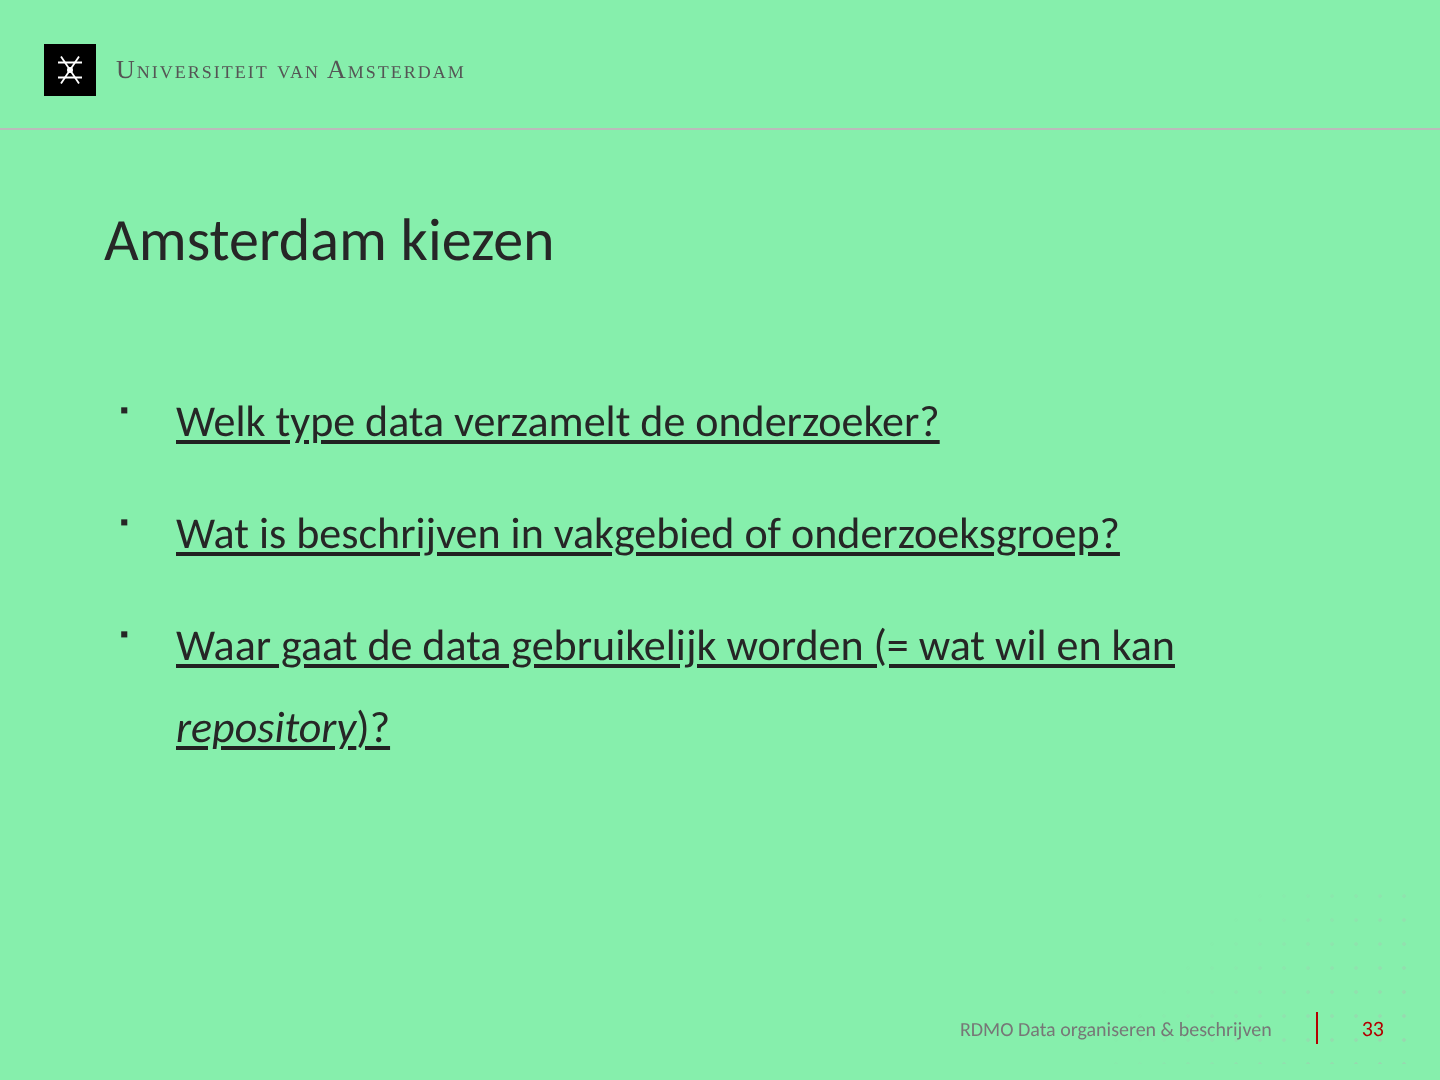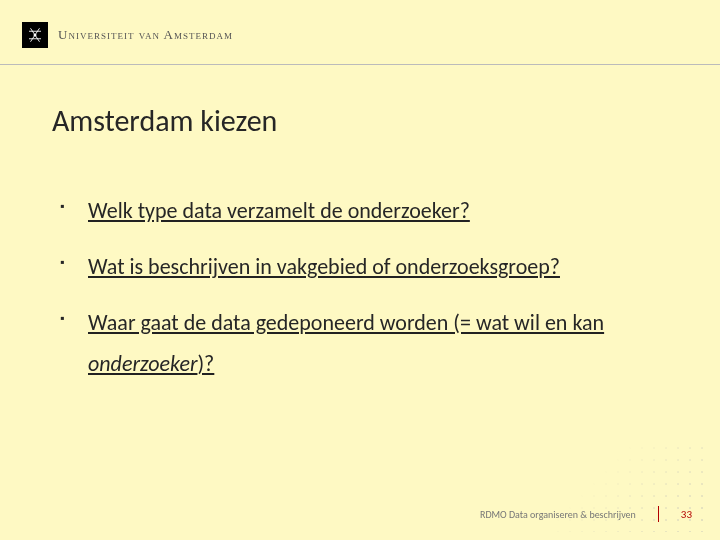--- a/index.html
+++ b/index.html
@@ -1,17 +1,17 @@
 <!DOCTYPE html>
 <html><head>
 <meta charset="utf-8">
 <style>
   * { margin: 0; padding: 0; box-sizing: border-box; }
   html, body { width: 720px; height: 540px; font-family: Calibri, "Segoe UI", Arial, sans-serif; background: #fff; color: #222; }
-  .slide { position: relative; width: 720px; height: 540px; background: #fef9c3; overflow: hidden; }
+  .slide { position: relative; width: 720px; height: 540px; background: #86efac; overflow: hidden; }
 
   
   .header { position: absolute; top: 22px; left: 22px; right: 22px; display: flex; align-items: center; gap: 10px; }
   .logo-box { width: 26px; height: 26px; background: #000; display: flex; align-items: center; justify-content: center; }
   .logo-box svg { width: 18px; height: 18px; }
   .uni-name { font-variant: small-caps; letter-spacing: 1px; color: #555; font-size: 13px; font-family: Georgia, "Times New Roman", serif; }
 
   .rule { position: absolute; top: 64px; left: 0; right: 0; height: 1px; background: #bbb; }
 
   
@@ -62,21 +62,21 @@
 
   <div class="bullets">
     <ul>
       <li>
         <span>Welk type data verzamelt de onderzoeker?</span>
       </li>
       <li>
         <span>Wat is beschrijven in vakgebied of onderzoeksgroep?</span>
       </li>
       <li>
-        <span>Waar gaat de data gedeponeerd worden (= wat wil en kan </span><span class="italic">onderzoeker</span><span>)?</span>
+        <span>Waar gaat de data gebruikelijk worden (= wat wil en kan </span><span class="italic">repository</span><span>)?</span>
       </li>
     </ul>
   </div>
 
   <div class="dotgrid"></div>
 
   <div class="footer">
     <span>RDMO Data organiseren &amp; beschrijven</span>
     <span class="footer-divider"></span>
     <span class="page-num">33</span>

